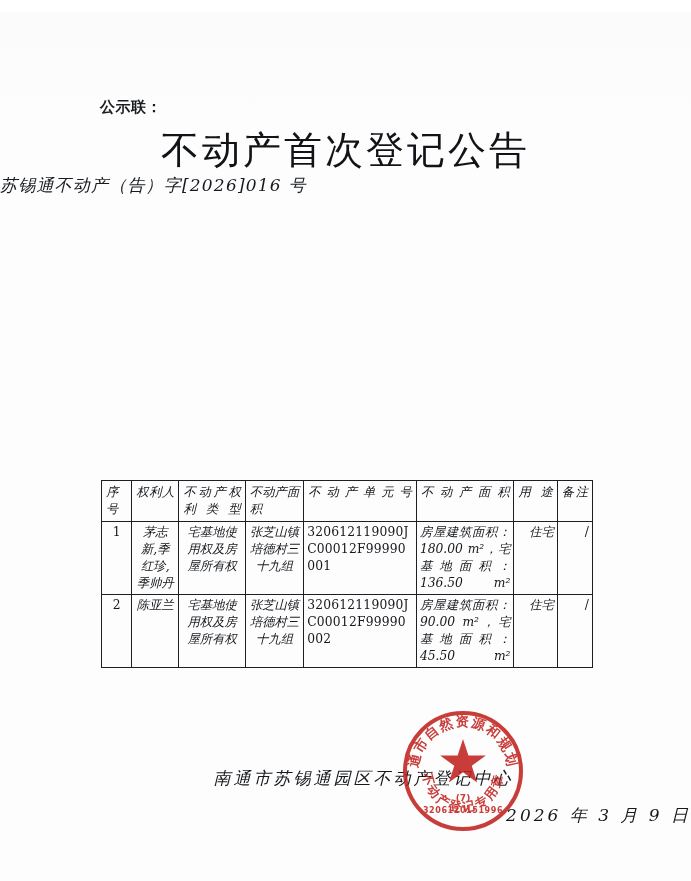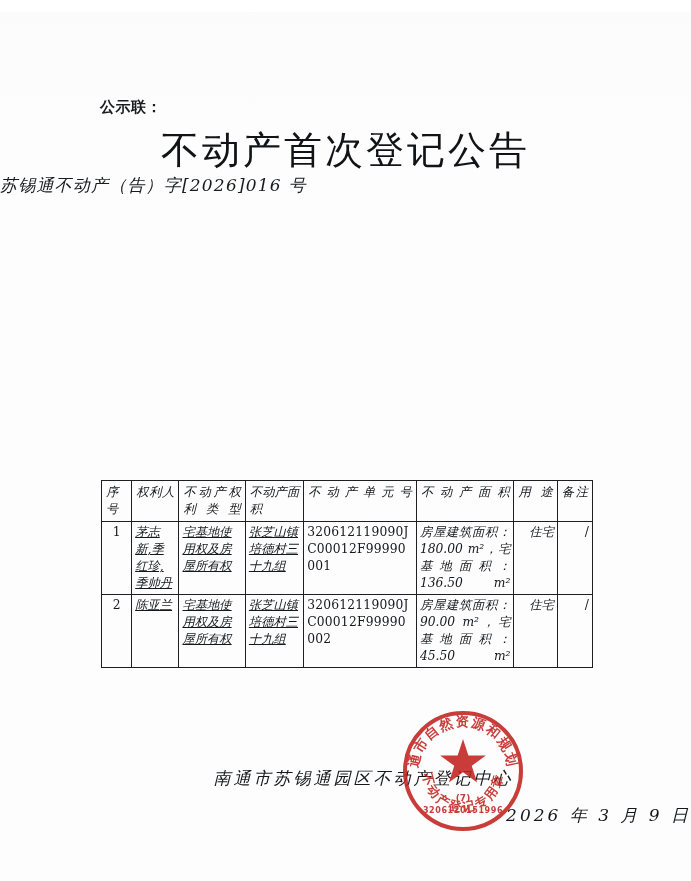--- a/index.html
+++ b/index.html
@@ -137,22 +137,22 @@
   .col-area  { width: 97px; }
   .col-use   { width: 43px; }
   .col-note  { width: 35px; }
   td.seq {
     text-align: center;
     vertical-align: bottom;
     padding-bottom: 16px;
     font-style: normal;
   }
   td.owner, td.type, td.loc {
-    font-style: italic;
-    text-decoration: underline;
+    text-align: center;
+    font-style: italic;
   }
   td.unit {
     font-style: normal;
     word-break: break-all;
     letter-spacing: 0.2px;
   }
   td.area {
     font-style: italic;
     text-align: justify;
     text-align-last: justify;

